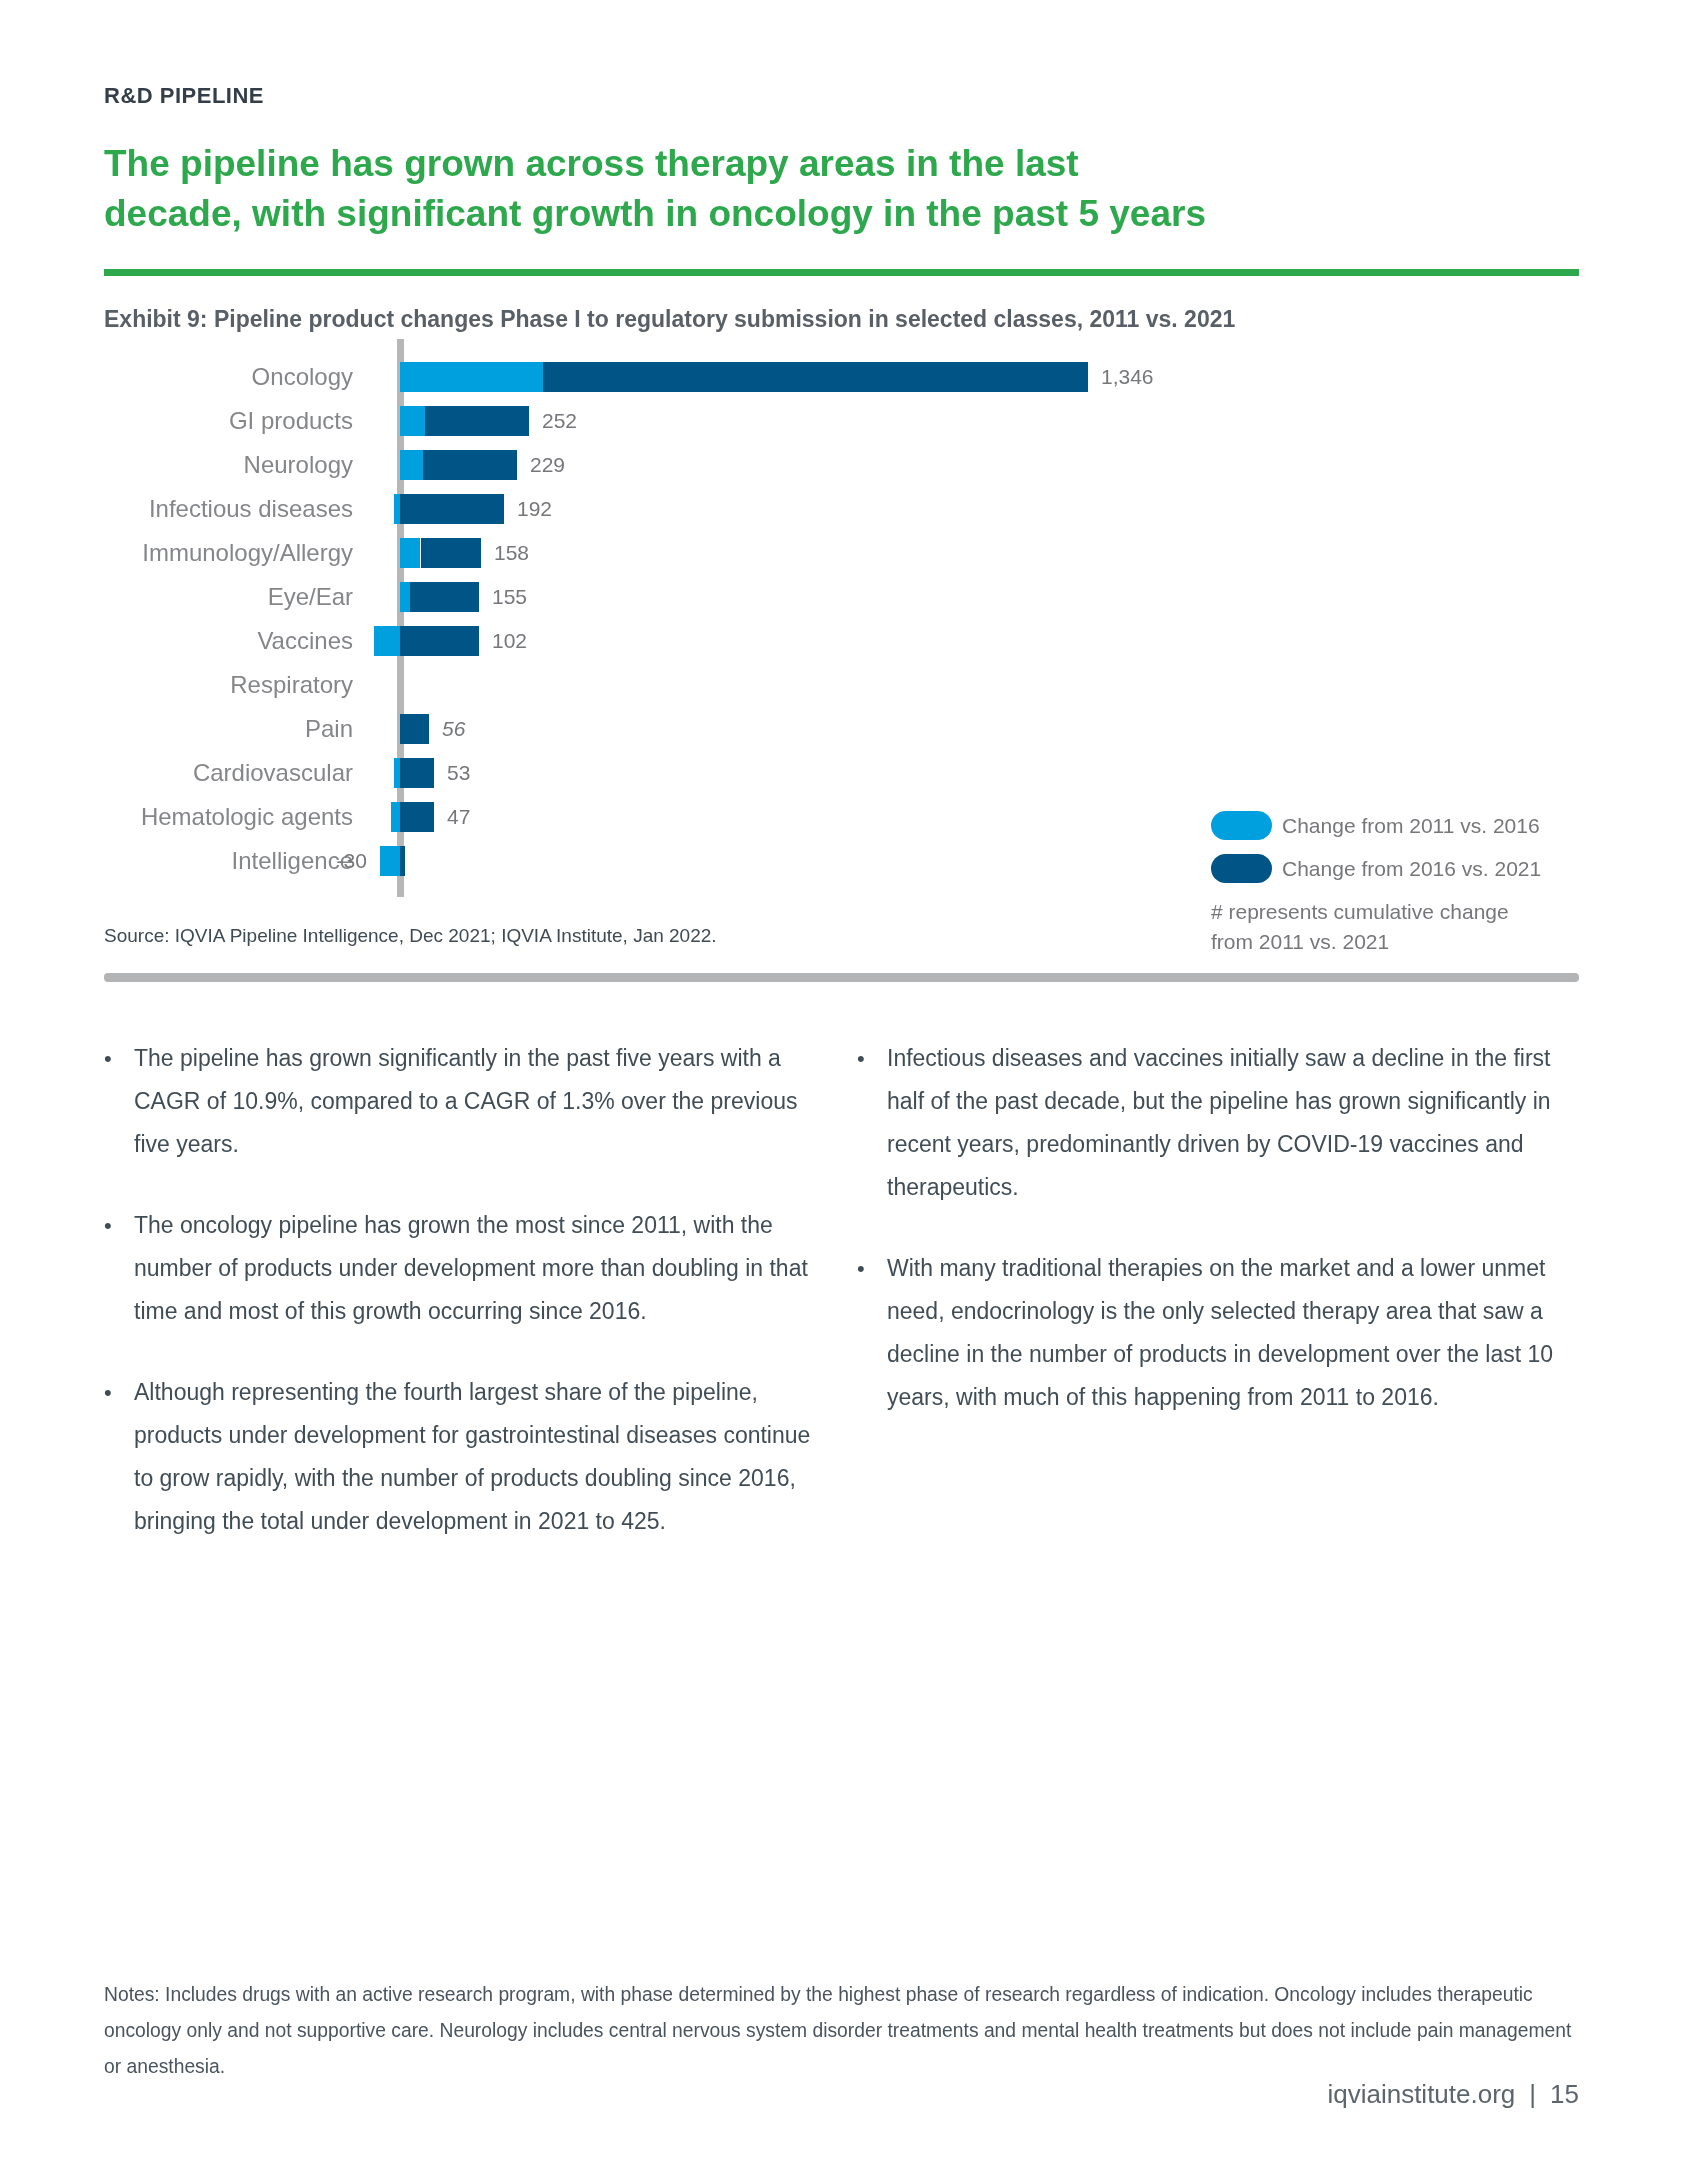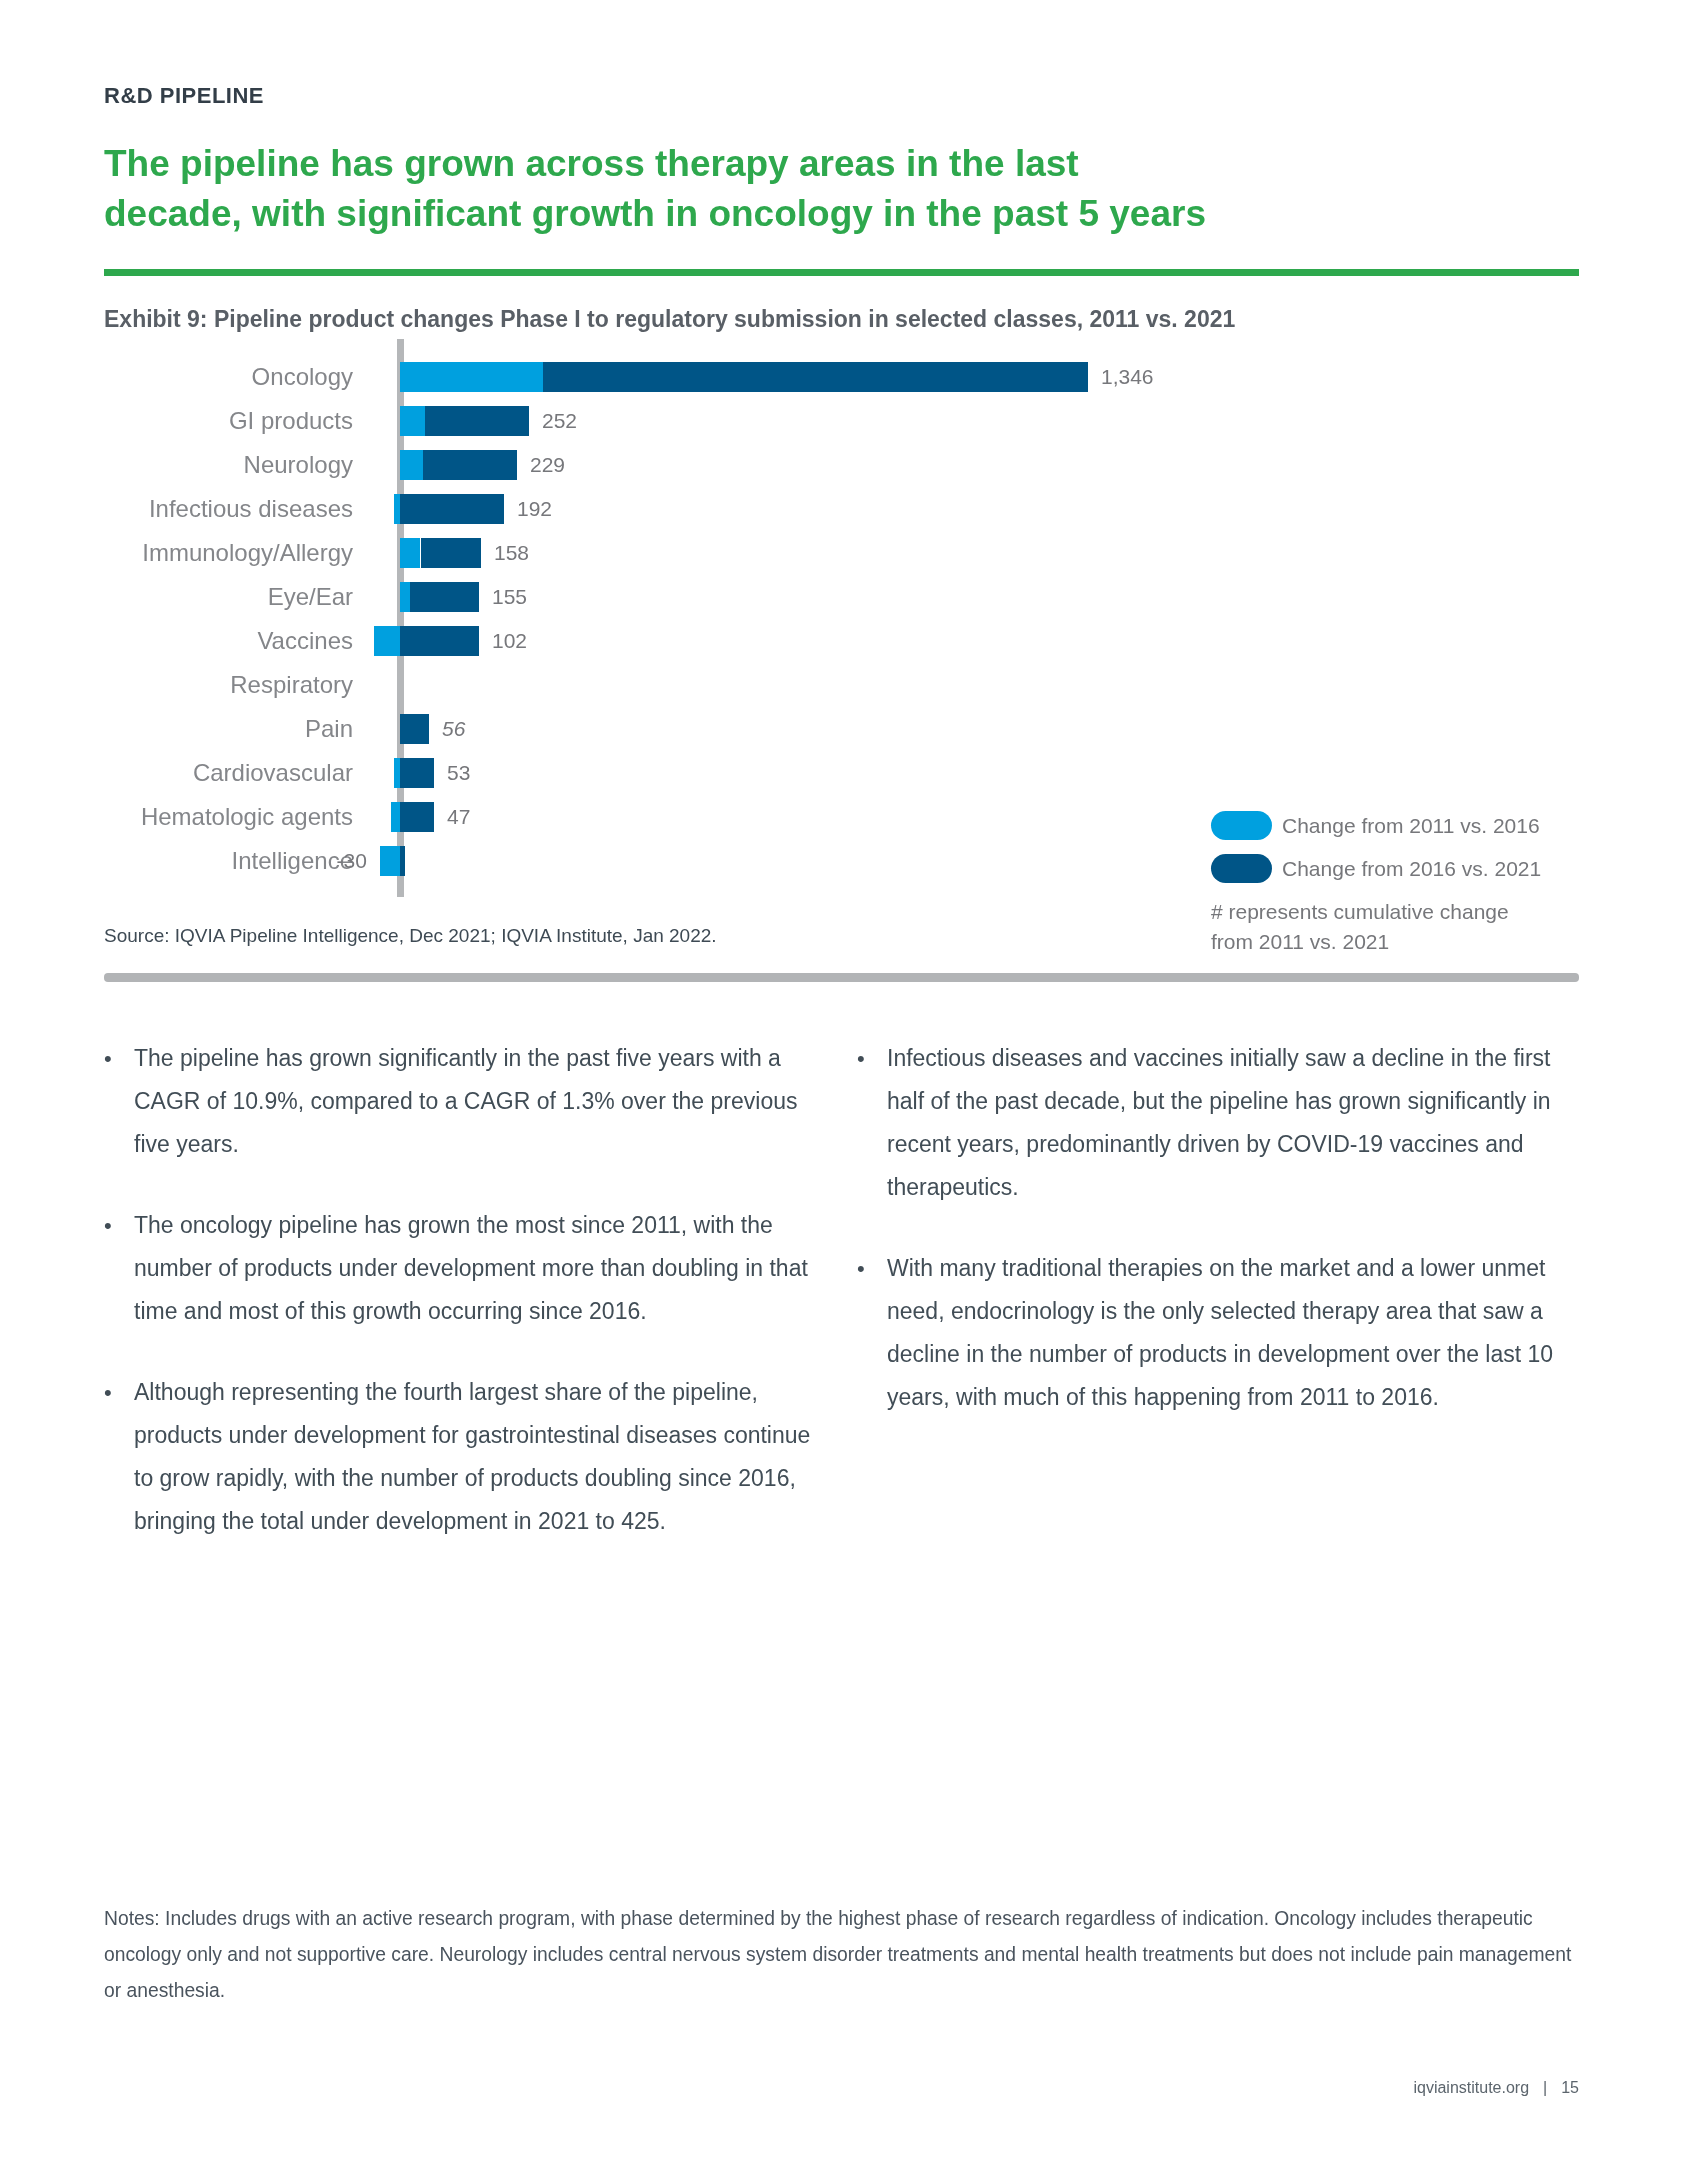--- a/index.html
+++ b/index.html
@@ -33,22 +33,22 @@
 
   .source { margin-top:42px; font-size:19px; color:#3E4A54; }
   .gray-rule { margin-top:26px; height:9px; background:#B2B4B6; border-radius:4px; width:100%; }
 
   .bullets { display:flex; margin-top:55px; gap:45px; }
   .col { width:708px; }
   .bullet { display:flex; margin-bottom:38px; }
   .bullet-marker { width:30px; flex:0 0 auto; font-size:22px; color:#414D56; line-height:43px; }
   .bullet-text { flex:1; font-size:23px; line-height:43px; color:#414D56; }
 
-  .notes { position:absolute; left:104px; top:1901px; width:1475px; font-size:19.3px; line-height:36px; color:#4A545E; }
-  .footer { position:absolute; right:104px; top:2079px; font-size:16px; color:#5C656D; }
+  .notes { position:absolute; left:104px; top:1977px; width:1475px; font-size:19.3px; line-height:36px; color:#4A545E; }
+  .footer { position:absolute; right:104px; top:2079px; font-size:26px; color:#5C656D; }
   .footer .sep { margin:0 14px; }
   .footer .site { cursor:pointer; }
 </style>
 </head>
 <body>
 
 <div class="page">
 
   <div class="kicker">R&amp;D PIPELINE</div>
 

